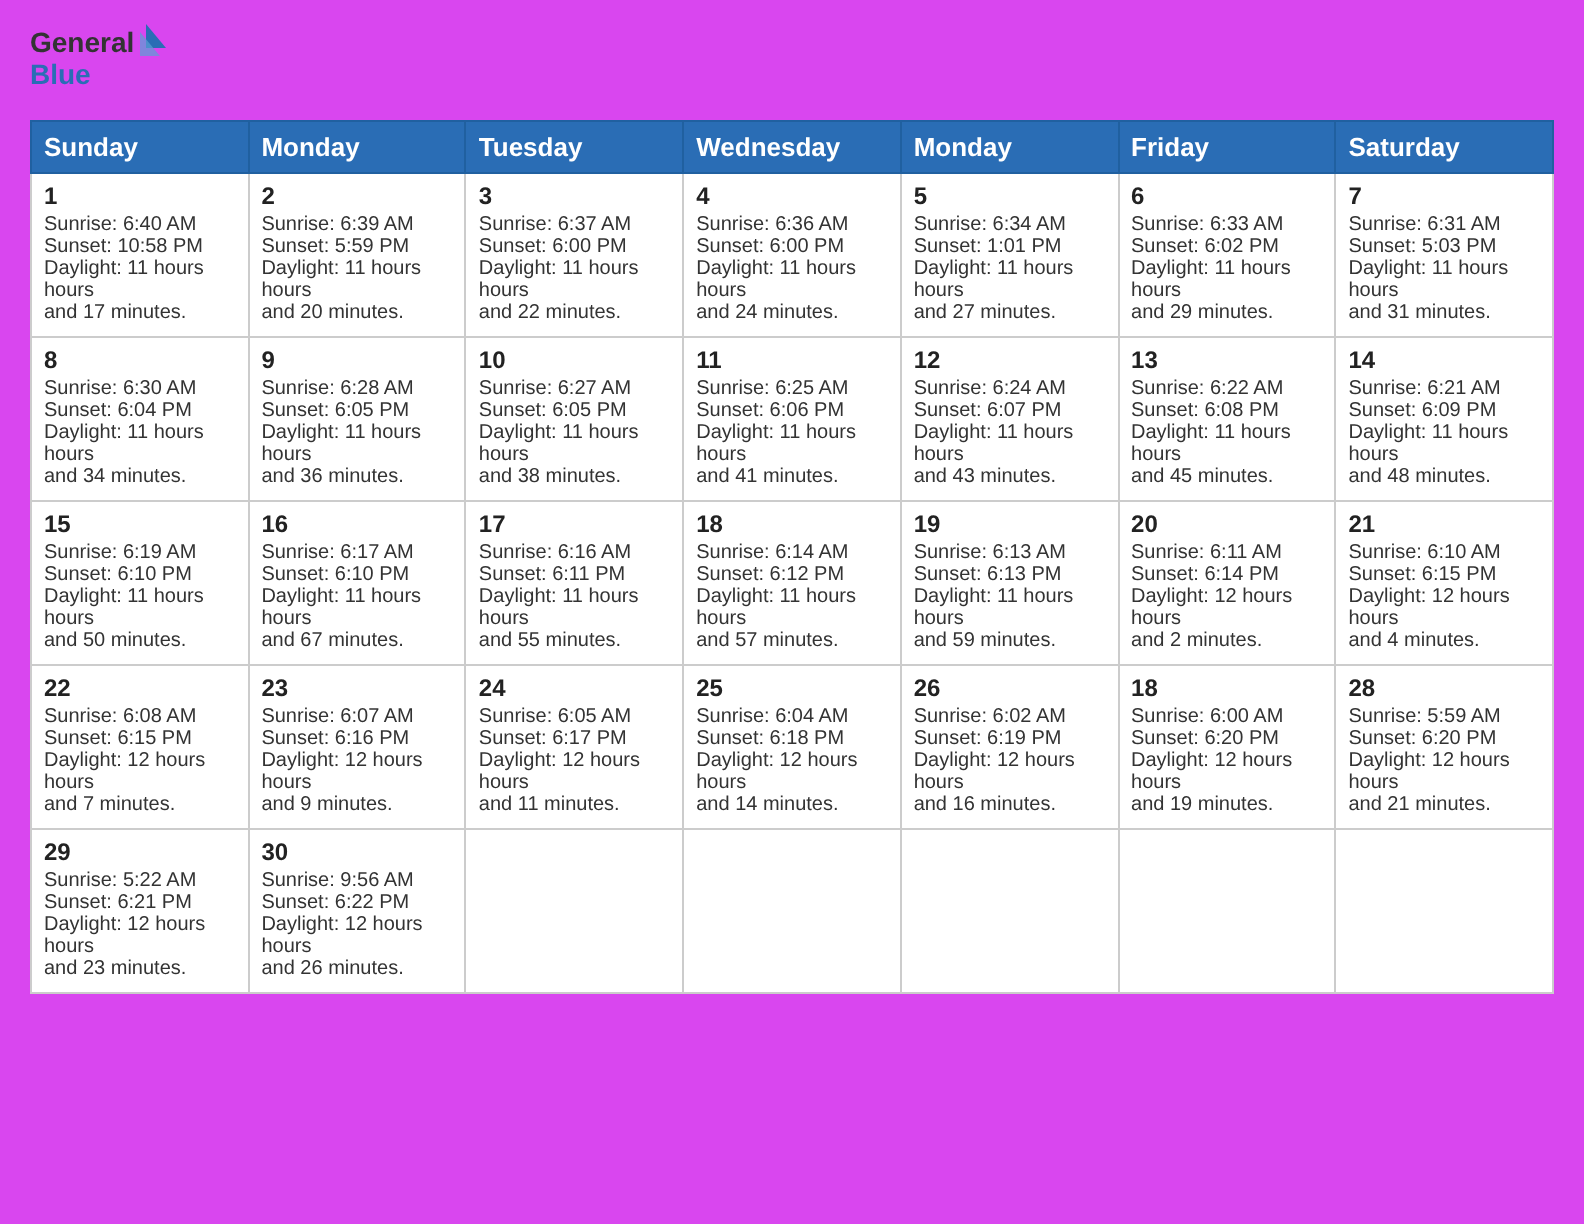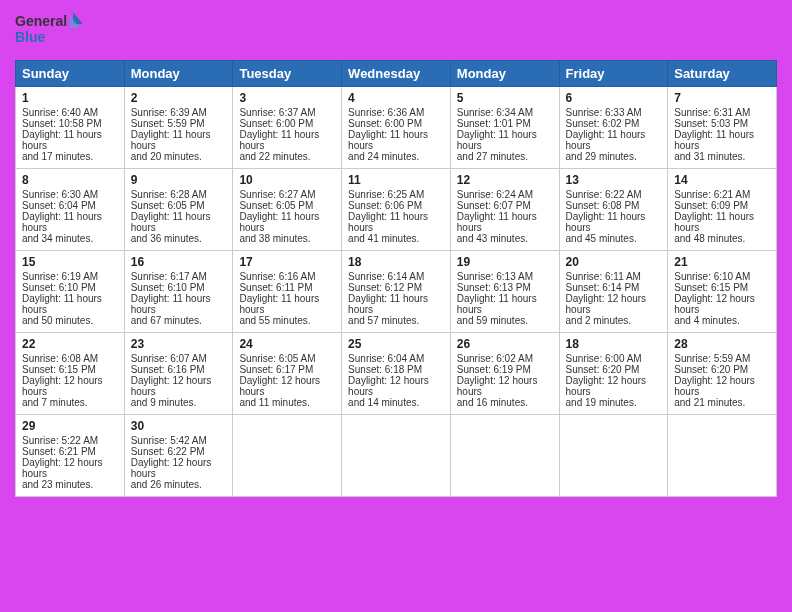--- a/index.html
+++ b/index.html
@@ -320,21 +320,21 @@
         <tr>
           <td>
         <span class="day-num">29</span>
         <span>Sunrise: 5:22 AM</span><br>
         <span>Sunset: 6:21 PM</span><br>
         <span>Daylight: 12 hours hours</span><br>
         <span>and 23 minutes.</span>
       </td>
           <td>
         <span class="day-num">30</span>
-        <span>Sunrise: 5:42 AM</span><br>
+        <span>Sunrise: 9:56 AM</span><br>
         <span>Sunset: 6:22 PM</span><br>
         <span>Daylight: 12 hours hours</span><br>
         <span>and 26 minutes.</span>
       </td>
           <td class="empty"></td>
           <td class="empty"></td>
           <td class="empty"></td>
           <td class="empty"></td>
           <td class="empty"></td>
         </tr>

